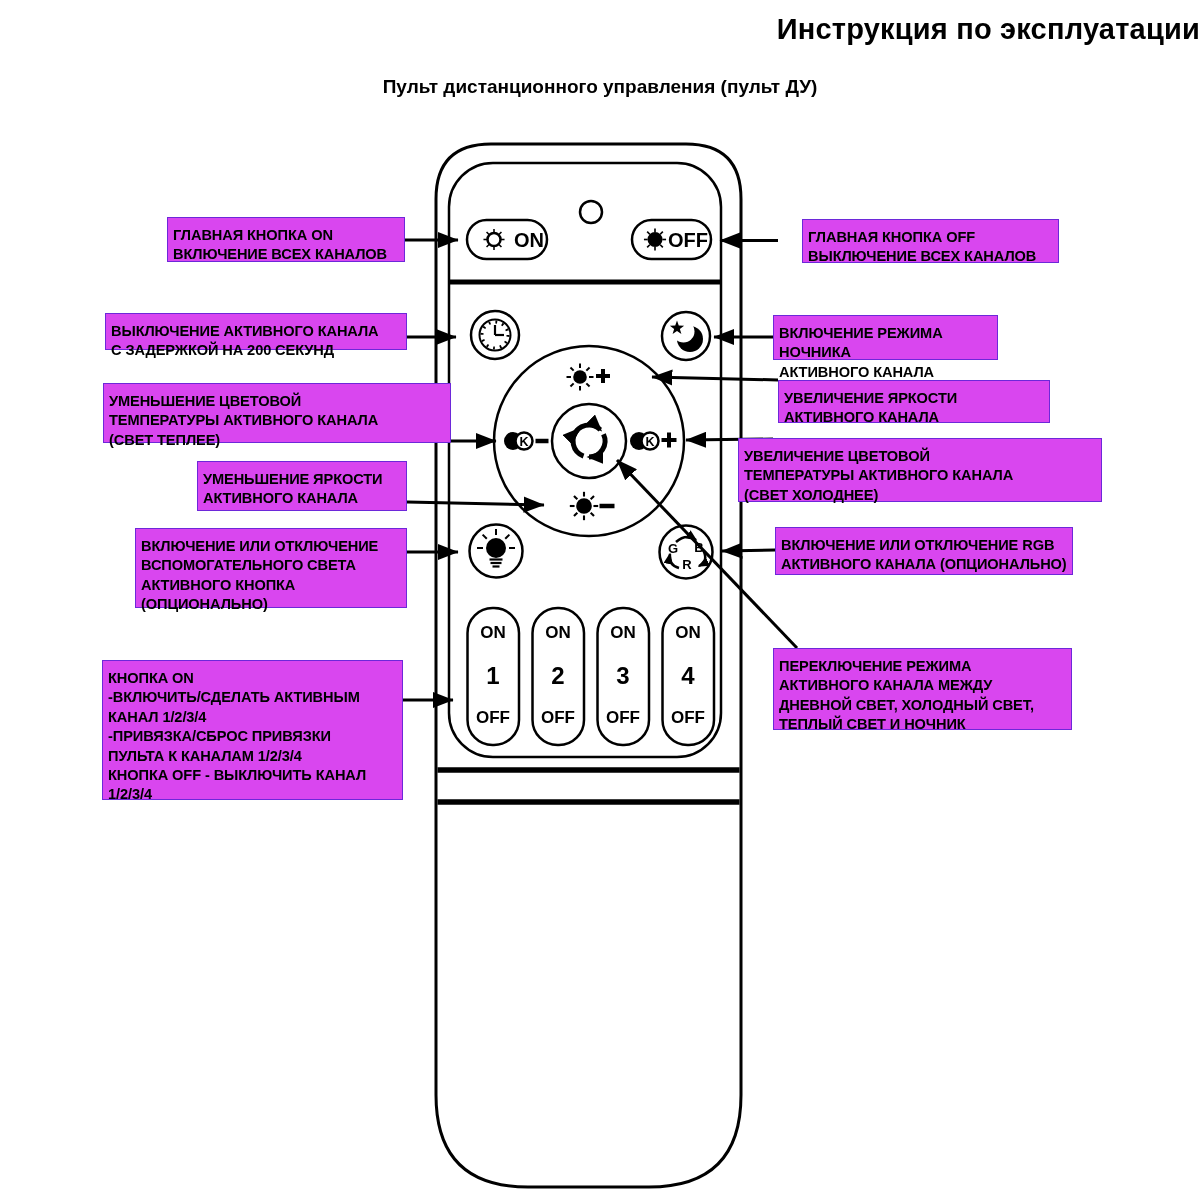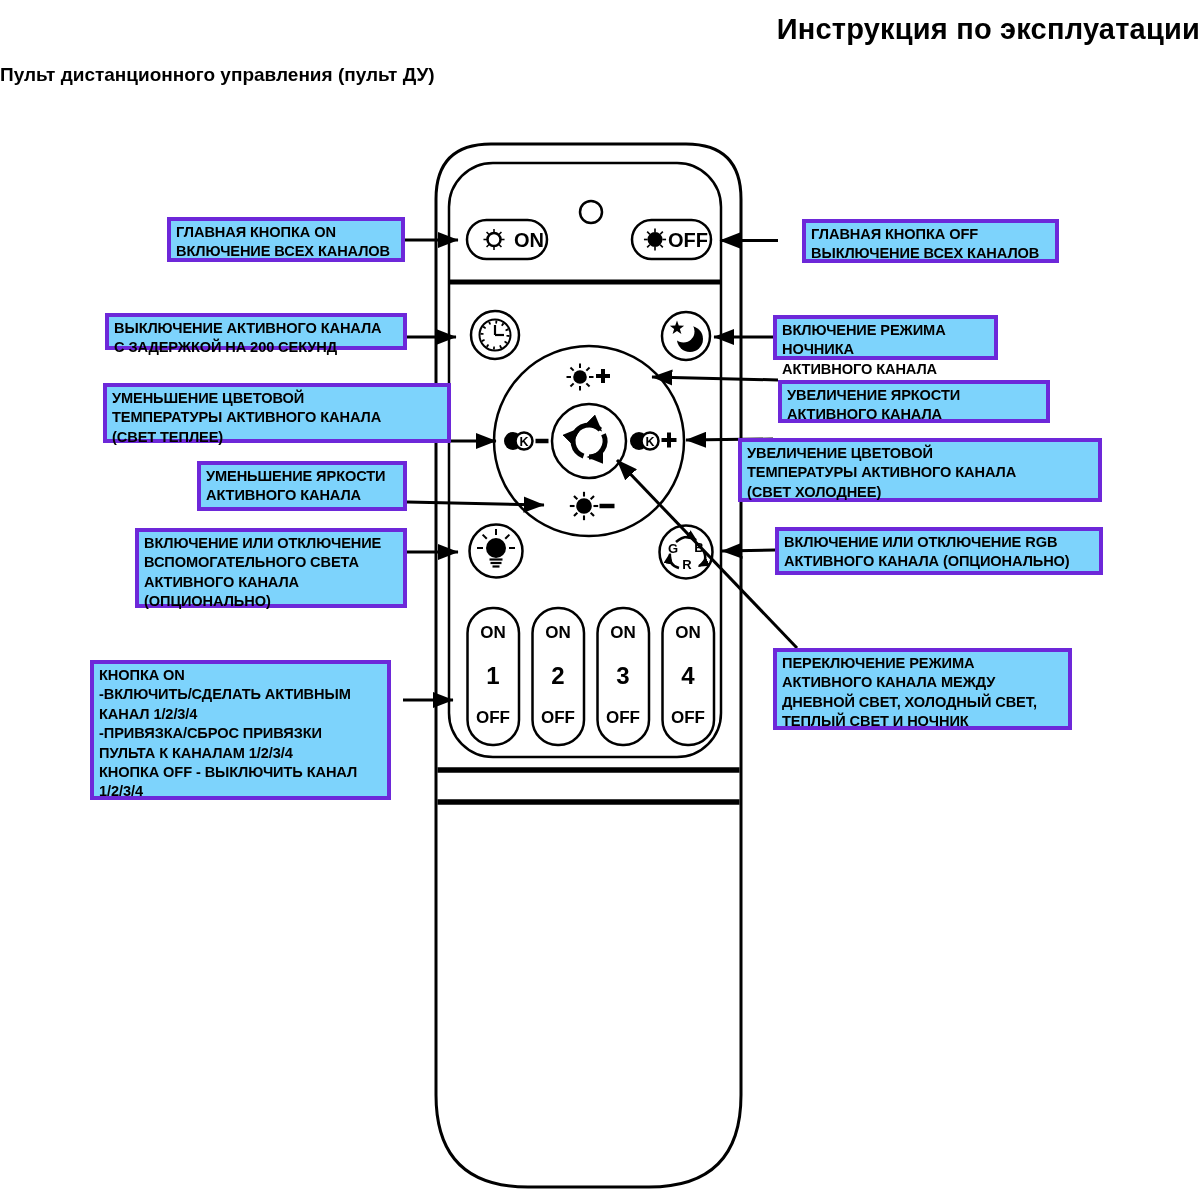--- a/index.html
+++ b/index.html
@@ -1,23 +1,23 @@
 <!DOCTYPE html>
 <html><head>
 <meta charset="utf-8">
 <style>
   html,body{margin:0;padding:0;background:#fff}
   .canvas{position:relative;width:1200px;height:1200px;background:#fff;overflow:hidden;
           font-family:"Liberation Sans",sans-serif;color:#000}
   .title{position:absolute;left:0;top:13px;width:100%;text-align:right;
          font-size:29px;font-weight:bold;letter-spacing:.2px}
-  .subtitle{position:absolute;left:0;top:64px;width:100%;
+  .subtitle{position:absolute;left:0;top:76px;width:100%;text-align:center;
             font-size:19px;font-weight:bold}
-  .callout{position:absolute;border:4px solid #6d28d9;background:#7dd3fc;box-sizing:border-box;
-           font-weight:bold;font-size:14.6px;line-height:1.33;padding:2px 5px;
+  .callout{position:absolute;border:1px solid #6d28d9;background:#d946ef;box-sizing:border-box;
+           font-weight:bold;font-size:14.6px;line-height:1.33;padding:8px 5px;
            white-space:pre-line;letter-spacing:-0.1px}
   svg.layer{position:absolute;left:0;top:0}
   svg .stroke{fill:none;stroke:#000}
   svg text{text-anchor:middle;fill:#000;font-family:"Liberation Sans",sans-serif;font-weight:bold}
   .tmain{font-size:20px}
   .tch{font-size:17px}
   .tnum{font-size:24px}
   .tk{font-size:12.5px}
   .trgb{font-size:13px}
 </style>
@@ -212,39 +212,39 @@
 ВКЛЮЧЕНИЕ ВСЕХ КАНАЛОВ</div>
   <div class="callout" style="left:105px;top:313px;width:302px;height:37px">ВЫКЛЮЧЕНИЕ АКТИВНОГО КАНАЛА
 С ЗАДЕРЖКОЙ НА 200 СЕКУНД</div>
   <div class="callout" style="left:103px;top:383px;width:348px;height:60px">УМЕНЬШЕНИЕ ЦВЕТОВОЙ
 ТЕМПЕРАТУРЫ АКТИВНОГО КАНАЛА
 (СВЕТ ТЕПЛЕЕ)</div>
   <div class="callout" style="left:197px;top:461px;width:210px;height:50px">УМЕНЬШЕНИЕ ЯРКОСТИ
 АКТИВНОГО КАНАЛА</div>
   <div class="callout" style="left:135px;top:528px;width:272px;height:80px">ВКЛЮЧЕНИЕ ИЛИ ОТКЛЮЧЕНИЕ
 ВСПОМОГАТЕЛЬНОГО СВЕТА
-АКТИВНОГО КАНАЛА
+АКТИВНОГО КНОПКА
 (ОПЦИОНАЛЬНО)</div>
-  <div class="callout" style="left:90px;top:660px;width:301px;height:140px">КНОПКА ON
+  <div class="callout" style="left:102px;top:660px;width:301px;height:140px">КНОПКА ON
 -ВКЛЮЧИТЬ/СДЕЛАТЬ АКТИВНЫМ
 КАНАЛ 1/2/3/4
 -ПРИВЯЗКА/СБРОС ПРИВЯЗКИ
 ПУЛЬТА К КАНАЛАМ 1/2/3/4
 КНОПКА OFF - ВЫКЛЮЧИТЬ КАНАЛ
 1/2/3/4</div>
 
   <div class="callout" style="left:802px;top:219px;width:257px;height:44px">ГЛАВНАЯ КНОПКА OFF
 ВЫКЛЮЧЕНИЕ ВСЕХ КАНАЛОВ</div>
   <div class="callout" style="left:773px;top:315px;width:225px;height:45px">ВКЛЮЧЕНИЕ РЕЖИМА НОЧНИКА
 АКТИВНОГО КАНАЛА</div>
   <div class="callout" style="left:778px;top:380px;width:272px;height:43px">УВЕЛИЧЕНИЕ ЯРКОСТИ
 АКТИВНОГО КАНАЛА</div>
   <div class="callout" style="left:738px;top:438px;width:364px;height:64px">УВЕЛИЧЕНИЕ ЦВЕТОВОЙ
 ТЕМПЕРАТУРЫ АКТИВНОГО КАНАЛА
 (СВЕТ ХОЛОДНЕЕ)</div>
-  <div class="callout" style="left:775px;top:527px;width:328px;height:48px">ВКЛЮЧЕНИЕ ИЛИ ОТКЛЮЧЕНИЕ RGB
+  <div class="callout" style="left:775px;top:527px;width:298px;height:48px">ВКЛЮЧЕНИЕ ИЛИ ОТКЛЮЧЕНИЕ RGB
 АКТИВНОГО КАНАЛА (ОПЦИОНАЛЬНО)</div>
   <div class="callout" style="left:773px;top:648px;width:299px;height:82px">ПЕРЕКЛЮЧЕНИЕ РЕЖИМА
 АКТИВНОГО КАНАЛА МЕЖДУ
 ДНЕВНОЙ СВЕТ, ХОЛОДНЫЙ СВЕТ,
 ТЕПЛЫЙ СВЕТ И НОЧНИК</div>
 
 </div>
 
 </body></html>

